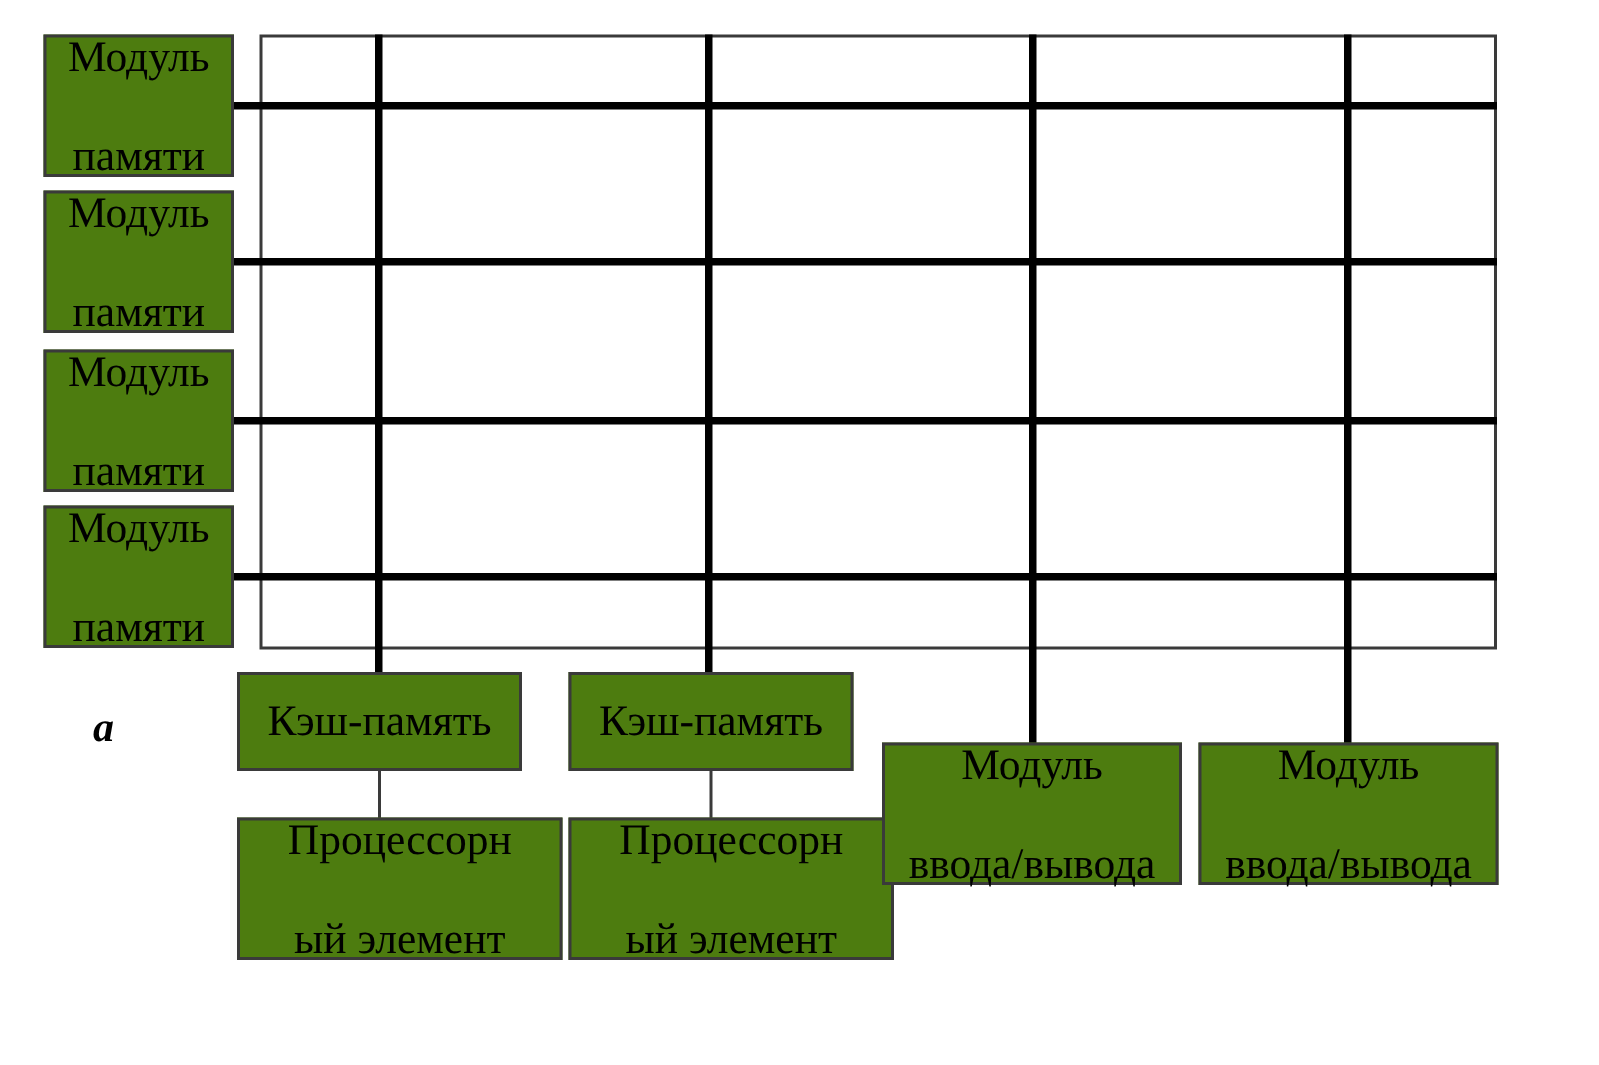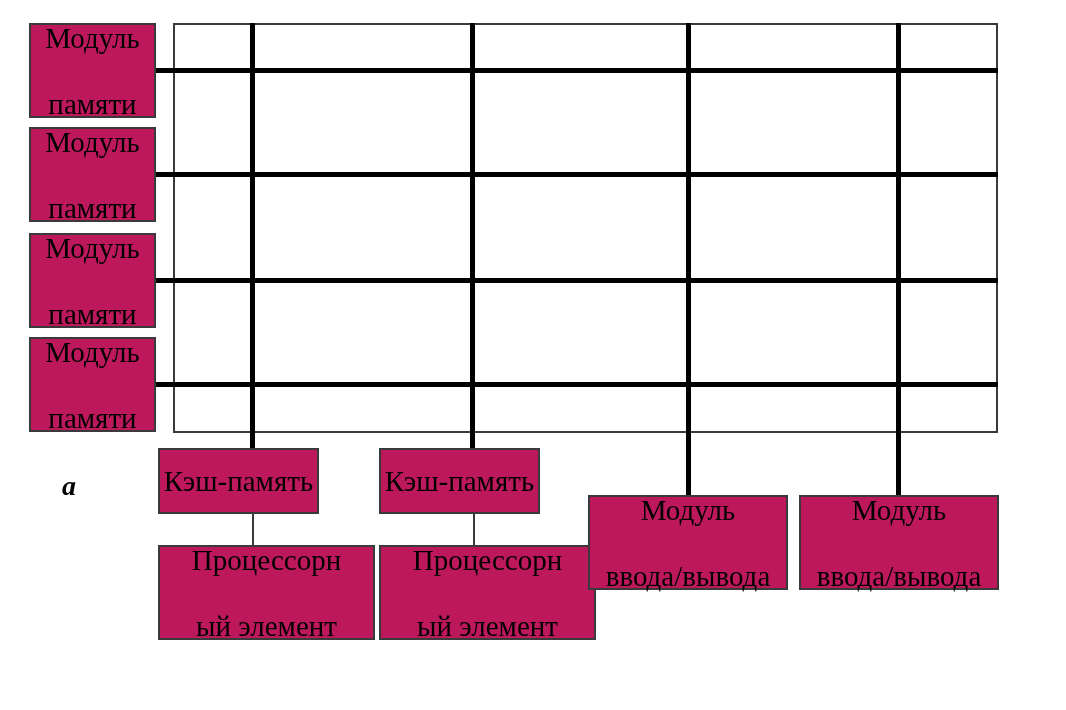--- a/index.html
+++ b/index.html
@@ -50,38 +50,38 @@
     width: 2px;
     height: 34px;
     top: 513px;
     background: #3a3a3a;
   }
   .connector.c1 { left: 252px; }
   .connector.c2 { left: 473px; }
   .box {
     position: absolute;
     box-sizing: border-box;
-    background: #be185d;
+    background: #4d7c0f;
     border: 2px solid #3a3a3a;
     display: flex;
     flex-direction: column;
     align-items: center;
     justify-content: center;
     text-align: center;
     font-size: 29px;
     line-height: 38px;
     gap: 28px;
   }
   .box .ln { white-space: nowrap; }
   .mem { left: 29px; width: 127px; height: 95px; }
   .mem.m1 { top: 23px; }
   .mem.m2 { top: 127px; }
   .mem.m3 { top: 233px; }
   .mem.m4 { top: 337px; }
-  .cache { top: 448px; height: 66px; width: 161px; }
+  .cache { top: 448px; height: 66px; width: 190px; }
   .cache.k1 { left: 158px; }
   .cache.k2 { left: 379px; }
   .proc { top: 545px; height: 95px; width: 217px; }
   .proc.p1 { left: 158px; }
   .proc.p2 { left: 379px; }
   .io { top: 495px; height: 95px; width: 200px; }
   .io.i1 { left: 588px; }
   .io.i2 { left: 799px; }
   .caption {
     position: absolute;

